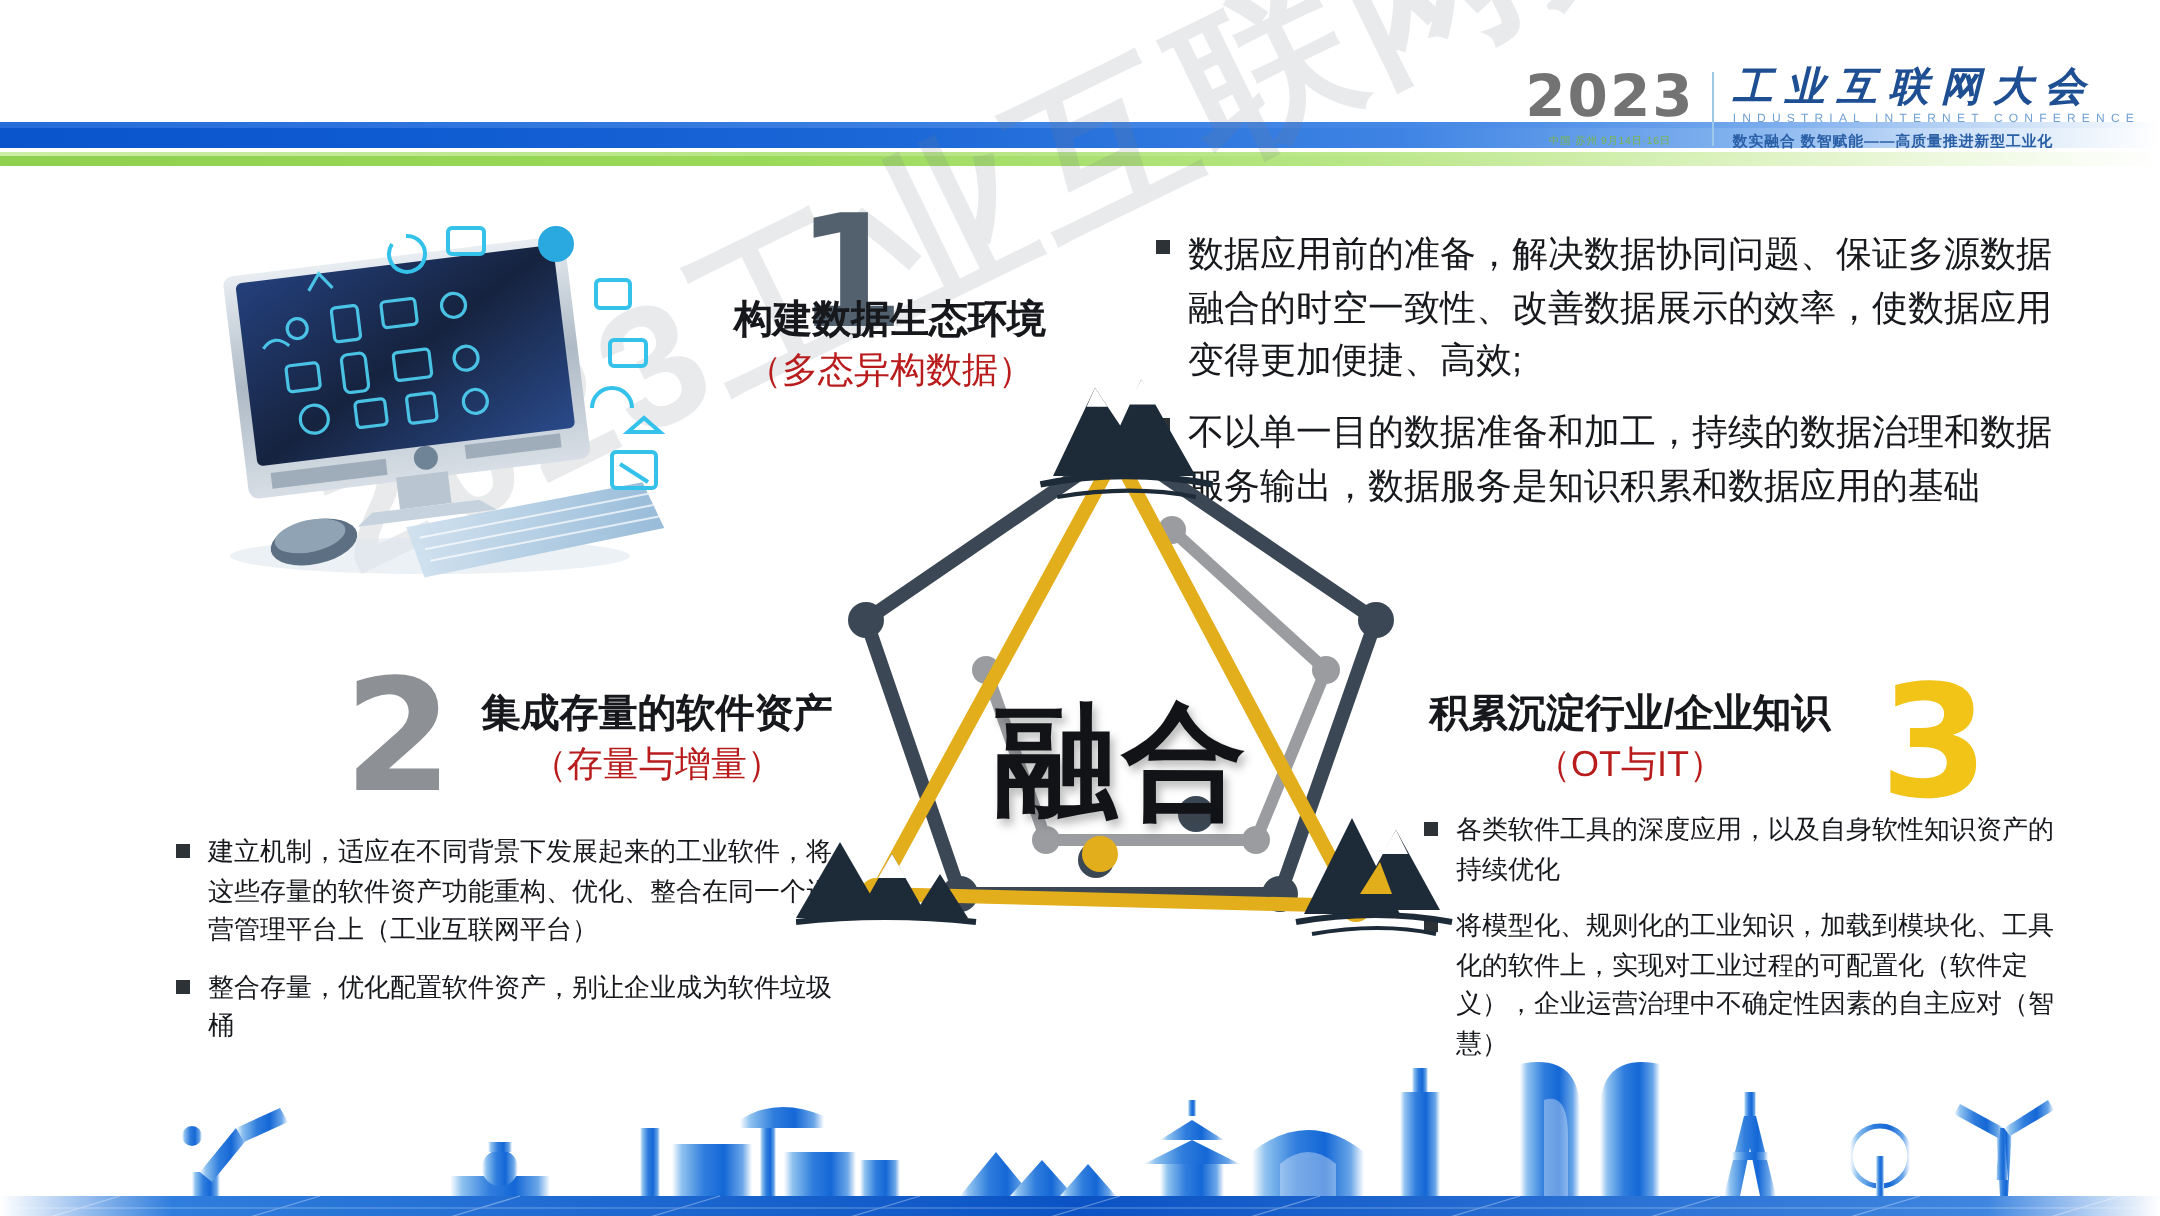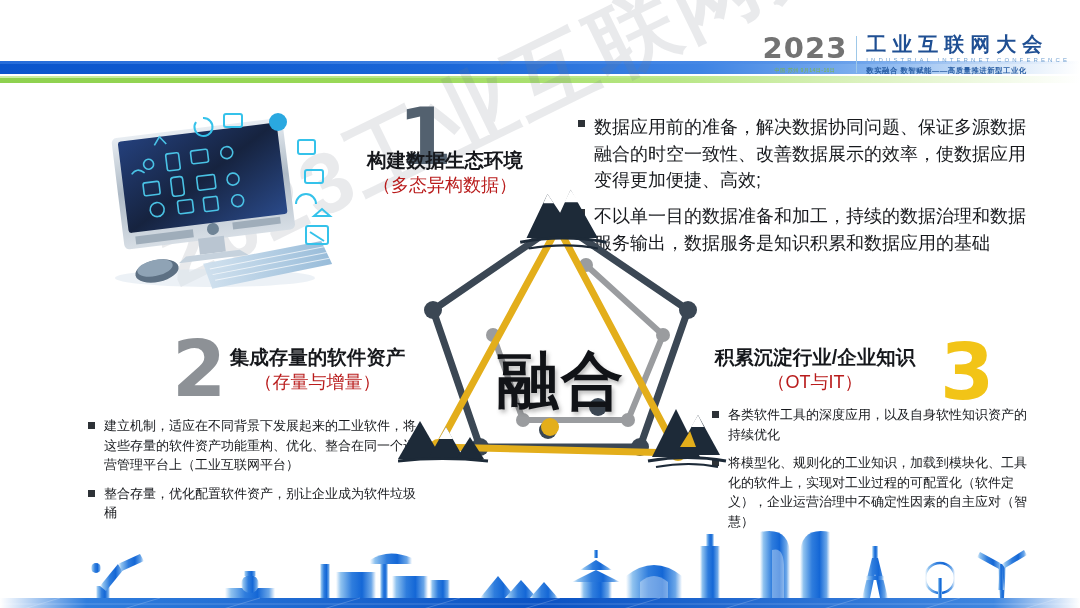--- a/index.html
+++ b/index.html
@@ -43,21 +43,21 @@
   .logo-left{text-align:center;padding-right:9px;}
   .logo-2023{
     font-size:29px;font-weight:bold;color:#737373;letter-spacing:1px;
     line-height:1;font-family:"DejaVu Sans",sans-serif;
   }
   .logo-sub{font-size:5.2px;color:#7ab648;letter-spacing:.35px;margin-top:4px;white-space:nowrap;}
   .logo-div{width:1px;background:#9ec8e8;align-self:stretch;margin-top:2px;margin-bottom:3px;}
   .logo-right{padding-left:9px;}
   .logo-cn{
     font-size:20px;font-weight:bold;color:#1f4f93;letter-spacing:6px;
-    line-height:1.05;white-space:nowrap;
+    line-height:1.05;white-space:nowrap;font-style:italic;
   }
   .logo-en{font-size:6px;color:#6f9fd0;letter-spacing:3.1px;margin-top:2px;white-space:nowrap;}
   .logo-tag{font-size:7.4px;color:#2a5fa5;letter-spacing:.5px;margin-top:3px;white-space:nowrap;font-weight:bold;}
 
   
   .watermark{
     position:absolute;left:140px;top:210px;width:780px;
     font-size:86px;font-weight:bold;color:rgba(120,125,135,.16);
     transform:rotate(-26deg);transform-origin:left top;
     white-space:nowrap;pointer-events:none;letter-spacing:4px;
@@ -68,21 +68,21 @@
        font-family:"DejaVu Sans",sans-serif;}
   .num1{left:398px;top:98px;color:#53616f;}
   .num2{left:172px;top:330px;color:#8d9196;}
   .num3{left:940px;top:333px;color:#f2c417;}
 
   
   .head{position:absolute;text-align:center;}
   .head .h1{font-size:19.5px;font-weight:bold;color:#16181c;line-height:1.3;white-space:nowrap;text-align:center;}
   .head .h2{font-size:18px;color:#b91c1c;line-height:1.35;white-space:nowrap;}
   .head1{left:330px;top:148px;width:230px;}
-  .head2{left:205px;top:345px;width:225px;}
+  .head2{left:216px;top:345px;width:225px;}
   .head3{left:690px;top:345px;width:250px;}
 
   
   .bullets{position:absolute;}
   .bullet{display:flex;margin-bottom:9px;}
   .bullet .sq{
     width:7px;height:7px;background:#2d3237;flex:0 0 7px;
     margin-top:6px;margin-right:9px;
   }
   .bullet .tx{font-size:18px;color:#17191d;line-height:1.48;}

